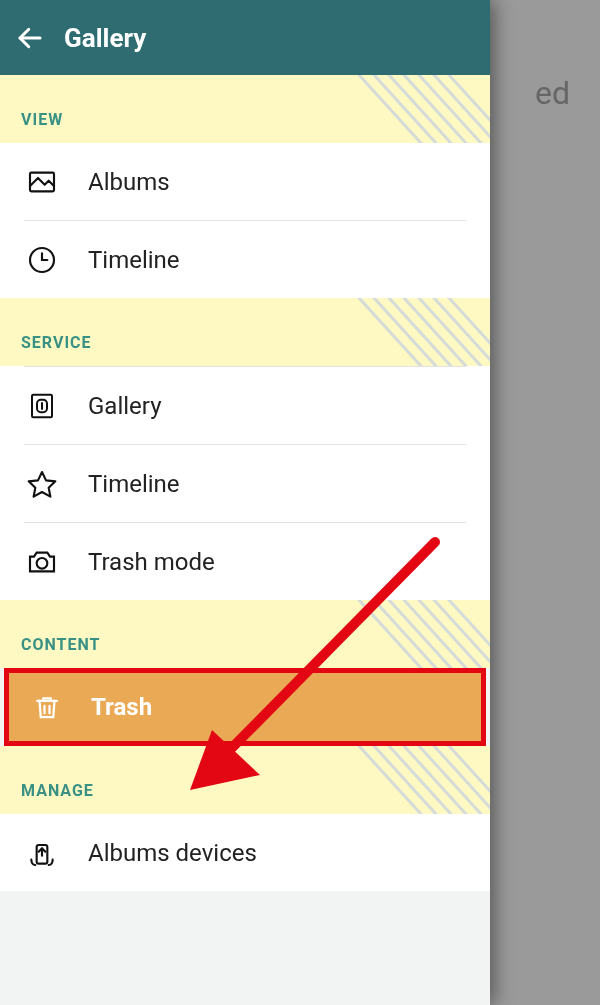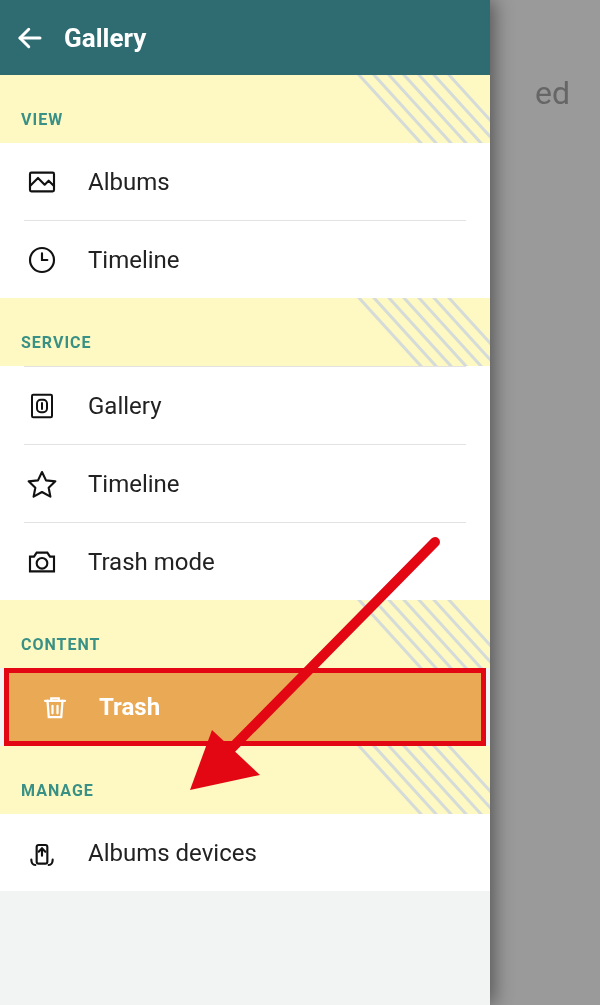--- a/index.html
+++ b/index.html
@@ -11,21 +11,21 @@
   .back-btn { width: 44px; height: 44px; display: flex; align-items: center; justify-content: center; cursor: pointer; }
   .title { color: #fff; font-size: 26px; font-weight: 700; margin-left: 12px; }
   .section-header { height: 68px; display: flex; align-items: flex-end; padding: 0 24px 14px 21px; color: #399085; font-size: 16px; font-weight: 700; letter-spacing: 1px; background: #fef9c3; position: relative; overflow: hidden; }
   .section-header .stripes { position:absolute; top:0; right:0; width:180px; height:100%; pointer-events:none; }
   .list { background: #ffffff; }
   .item { height: 77px; display: flex; align-items: center; padding: 0 24px; background: #fff; cursor: pointer; }
   .divider-wrap { padding: 0 24px; background:#fff; }
   .divider { height:1px; background:#e2e2e2; }
   .icon-slot { width: 36px; height: 36px; display:flex; align-items:center; justify-content:center; }
   .label { font-size: 24px; color: #222; margin-left: 28px; }
-  .trash-item { background: #e9a955; height: 78px; display:flex; align-items:center; padding:0 28px; cursor:pointer; border: 5px solid #e30613; }
+  .trash-item { background: #e9a955; height: 78px; display:flex; align-items:center; padding:0 20px; cursor:pointer; border: 5px solid #e30613; }
   .trash-item .label { color: #fff; font-weight:700; margin-left: 26px; font-size:24px; }
   .arrow-annotation { position:absolute; pointer-events:none; }
   svg { display:block; }
 </style>
 </head>
 <body>
 
 <div class="screen">
   <span class="backdrop-text">ed</span>
 

